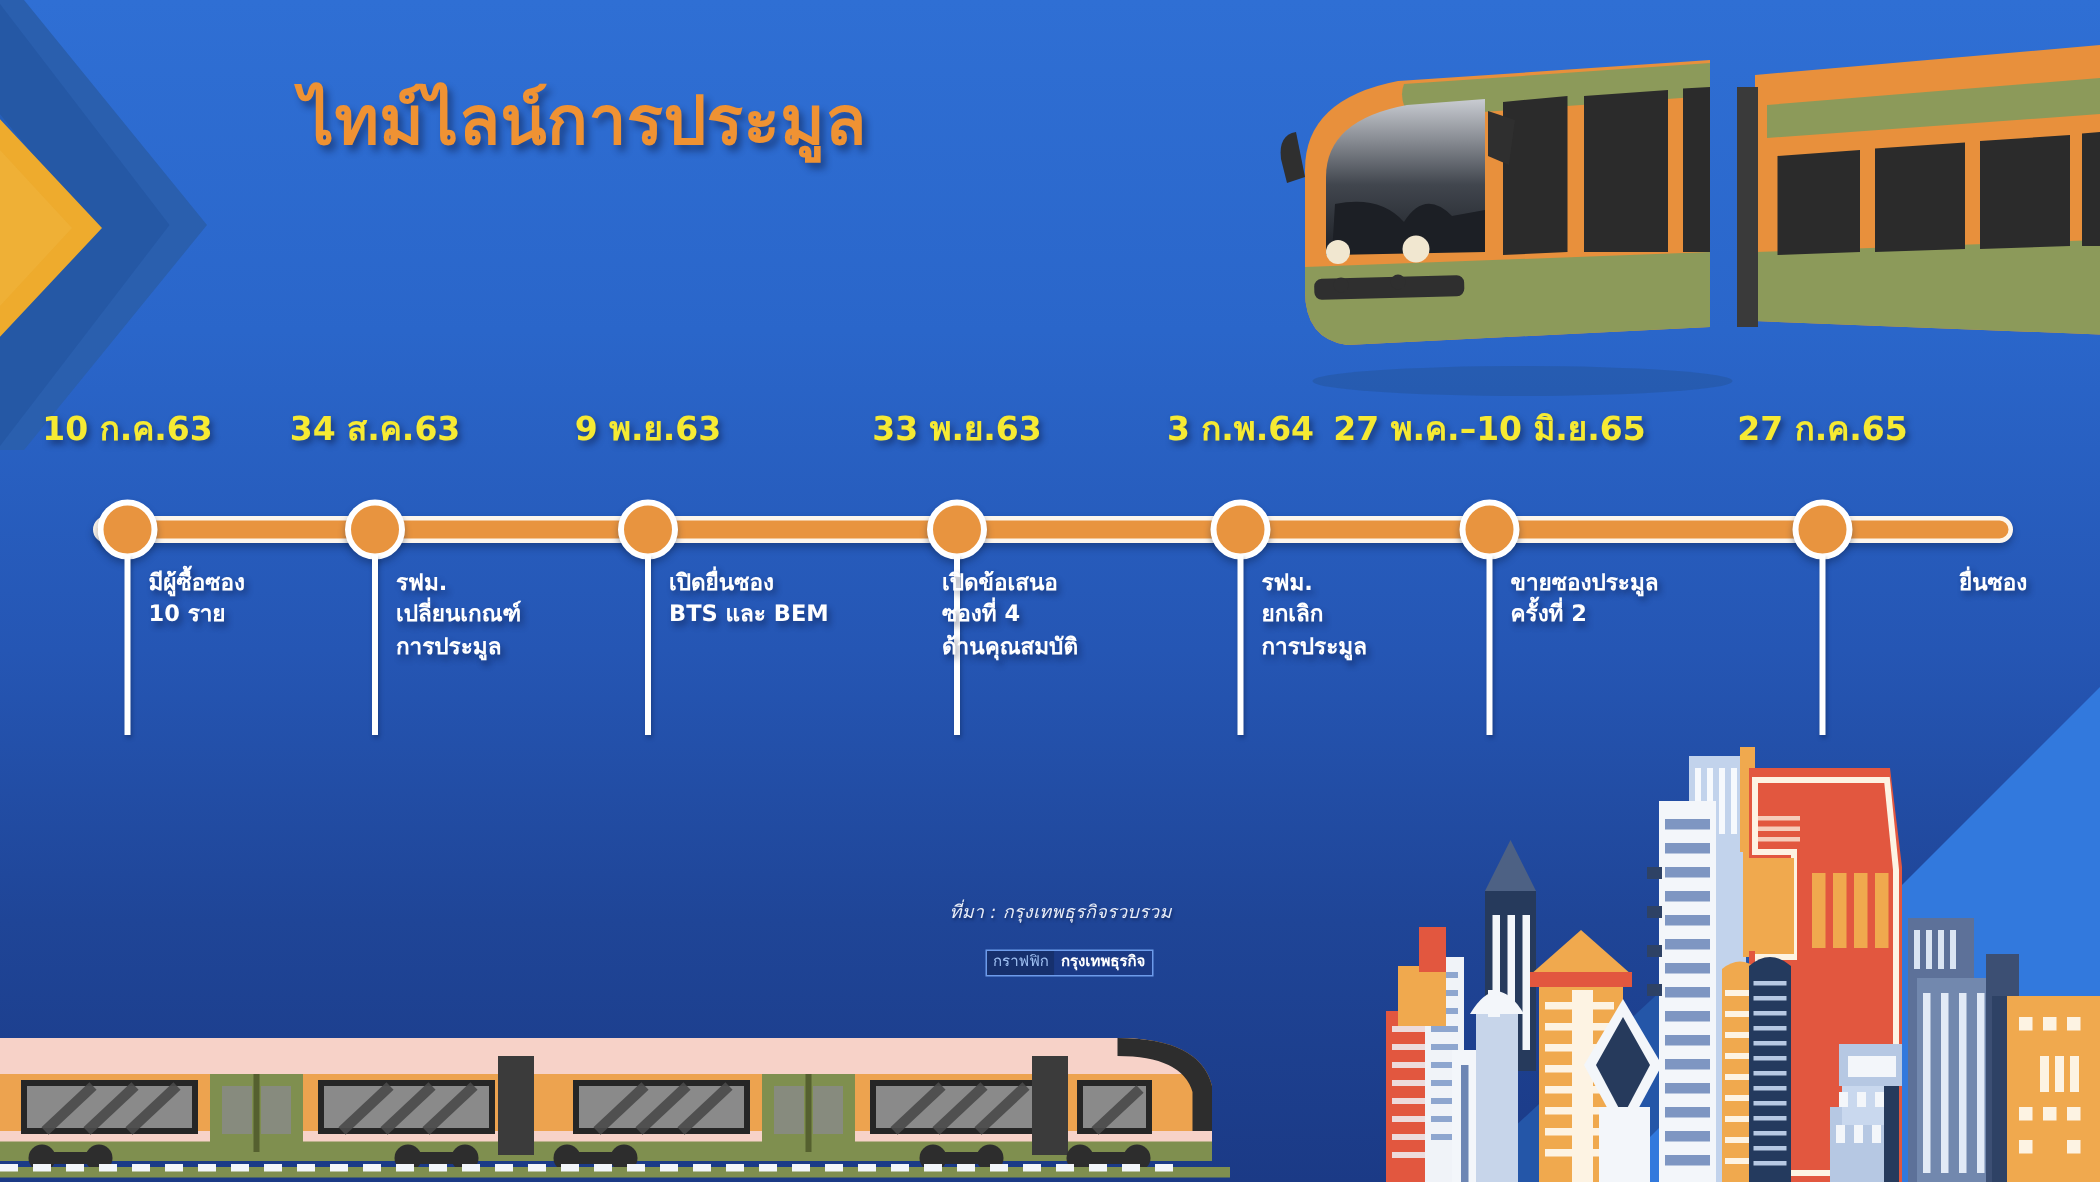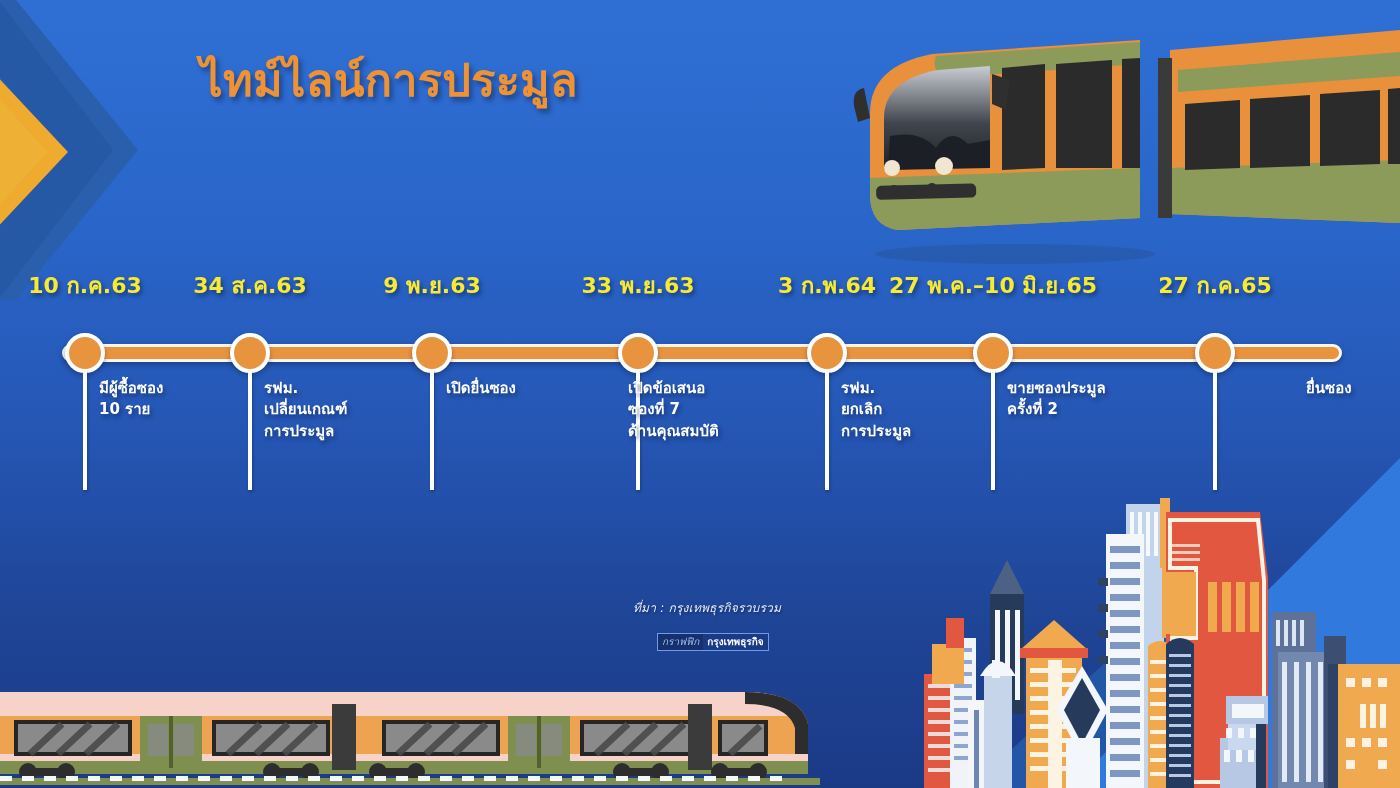--- a/index.html
+++ b/index.html
@@ -120,21 +120,21 @@
     text-shadow:1px 1px 2px rgba(8,20,55,.5);
   }
   .badge{
     position:absolute; left:657px; top:633px;
     display:flex; align-items:stretch;
     border:1px solid #6d9bea;
     z-index:9;
     font-size:10px;
     line-height:1;
   }
-  .badge-a{ background:#16306d; color:#9fc0f2; padding:3px 4px; font-style:italic;}
+  .badge-a{ background:#16306d; color:#9fc0f2; padding:3px 4px; }
   .badge-b{ background:#1b3a86; color:#ffffff; padding:3px 4px; font-weight:bold;}
 </style>
 </head>
 <body>
 
 <div id="stage">
 
   <div class="wedge-dark"></div>
   <div class="wedge-light"></div>
 
@@ -529,27 +529,28 @@
         <div class="desc" style="left: 264px;">
           <div>รฟม.</div>
           <div>เปลี่ยนเกณฑ์</div>
           <div>การประมูล</div>
         </div>
         <div class="node" style="left: 432px;"></div>
         <div class="stem" style="left: 432px; height: 120px;"></div>
         <div class="date" style="left: 432px;">9 พ.ย.63</div>
         <div class="desc" style="left: 446px;">
           <div>เปิดยื่นซอง</div>
+          <div>BTS และ BEM</div>
         </div>
         <div class="node" style="left: 638px;"></div>
         <div class="stem" style="left: 638px; height: 120px;"></div>
         <div class="date" style="left: 638px;">33 พ.ย.63</div>
         <div class="desc" style="left: 628px;">
           <div>เปิดข้อเสนอ</div>
-          <div>ซองที่ 7</div>
+          <div>ซองที่ 4</div>
           <div>ด้านคุณสมบัติ</div>
         </div>
         <div class="node" style="left: 827px;"></div>
         <div class="stem" style="left: 827px; height: 120px;"></div>
         <div class="date" style="left: 827px;">3 ก.พ.64</div>
         <div class="desc" style="left: 841px;">
           <div>รฟม.</div>
           <div>ยกเลิก</div>
           <div>การประมูล</div>
         </div>

